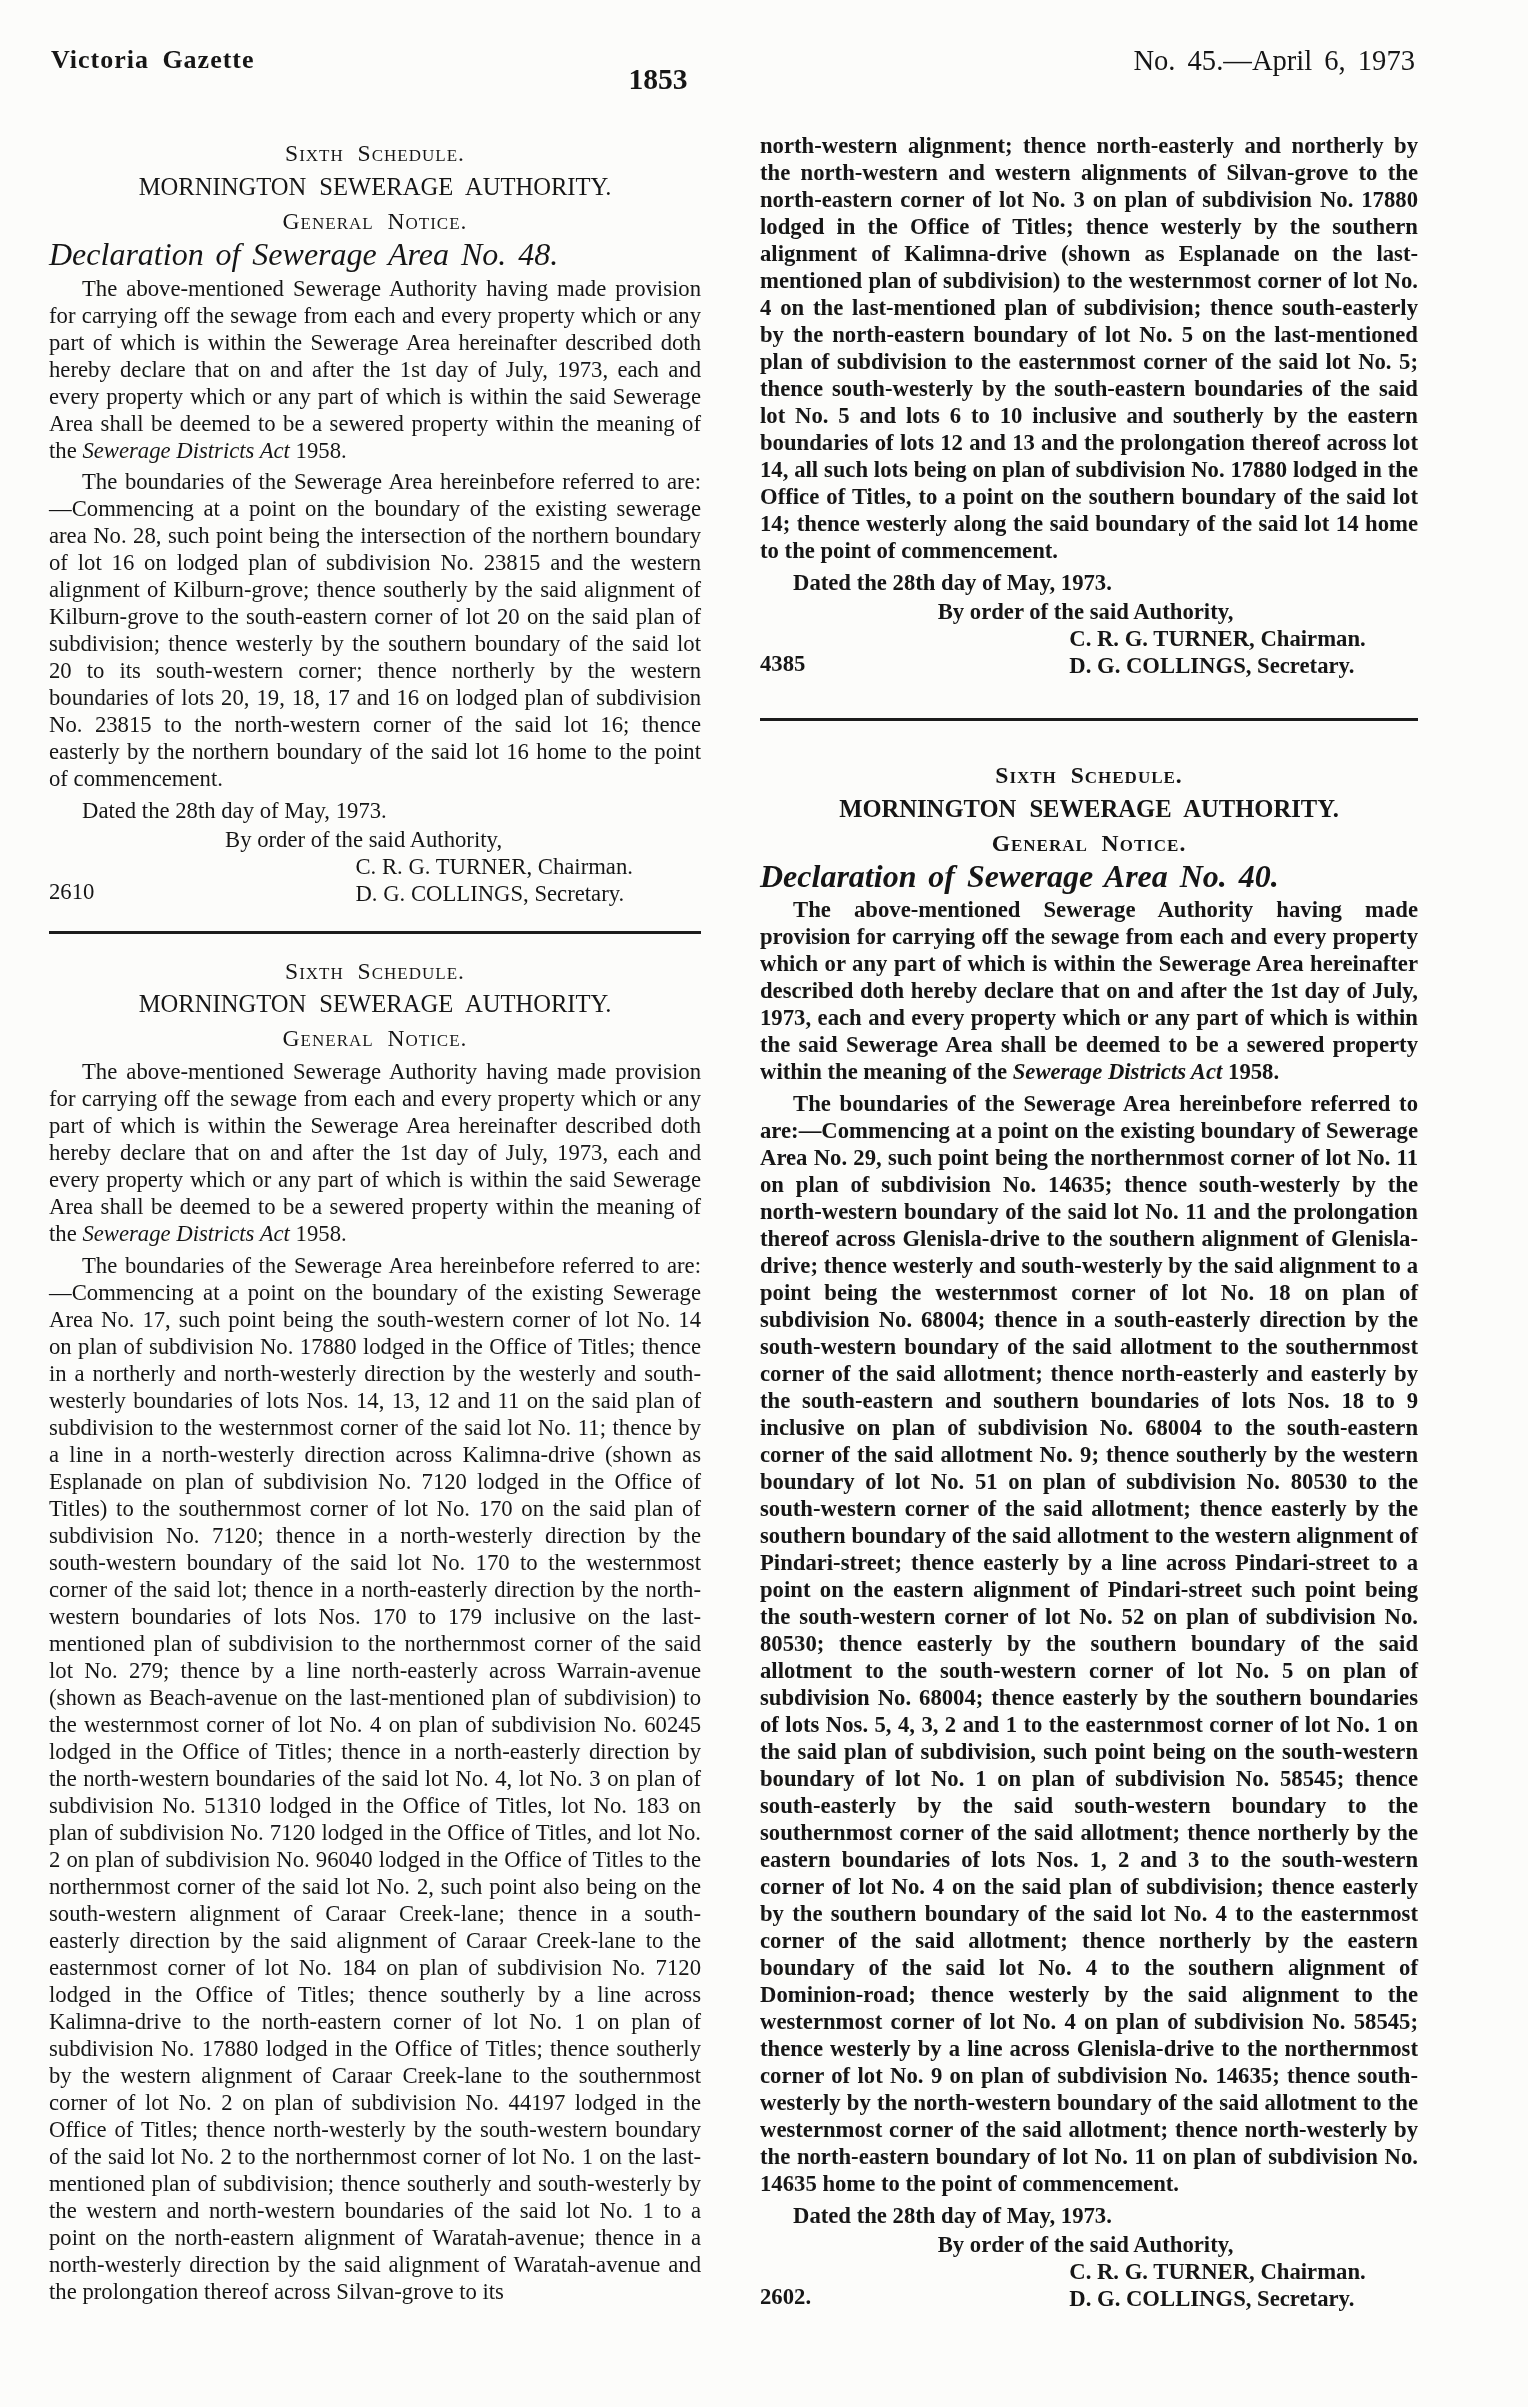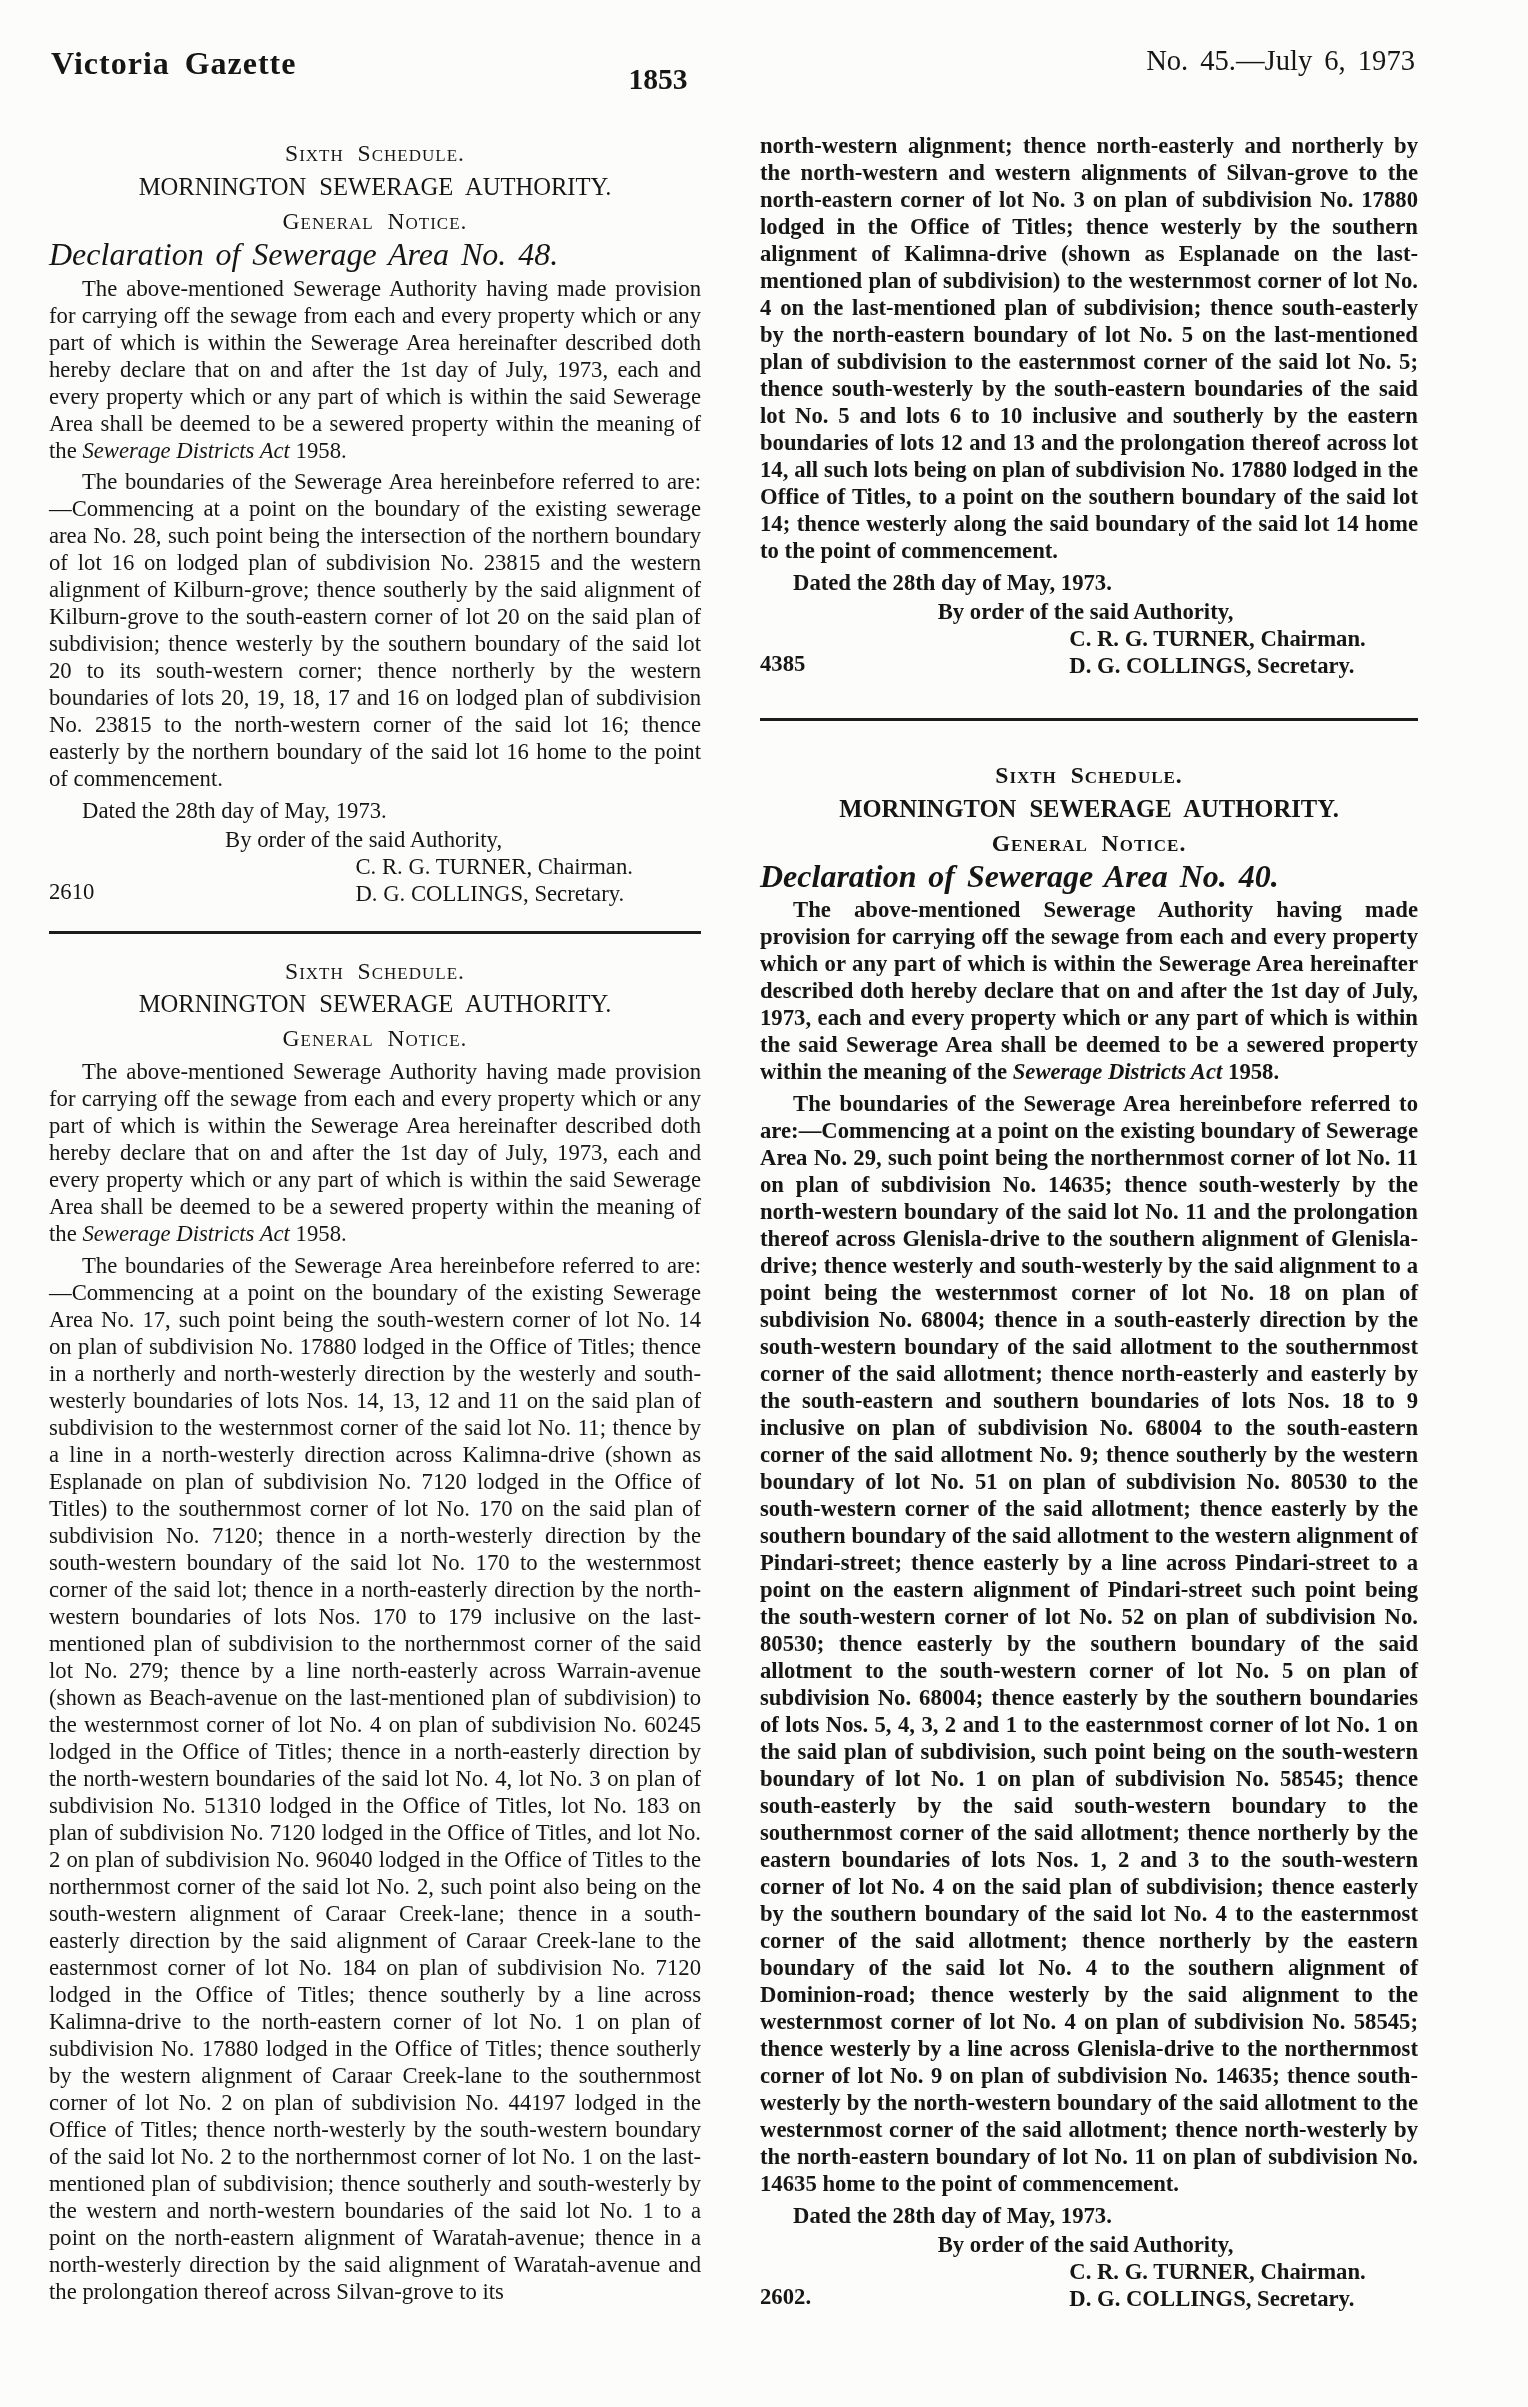--- a/index.html
+++ b/index.html
@@ -10,21 +10,21 @@
     height: 2408px;
     margin: 0 auto;
     background: #fcfcfa;
     color: #161616;
     font-family: "Liberation Serif", "DejaVu Serif", serif;
     overflow: hidden;
   }
   
   .hdr-left {
     position: absolute; left: 51px; top: 45px;
-    font-size: 32px; font-weight: bold; letter-spacing: 1px; word-spacing: 5.9px;
+    font-size: 26px; font-weight: bold; letter-spacing: 1px; word-spacing: 5.9px;
   }
   .hdr-center {
     position: absolute; left: 589px; top: 63px; width: 138px;
     text-align: center; font-size: 29.6px; font-weight: bold;
   }
   .hdr-right {
     position: absolute; right: 114px; top: 45px;
     font-size: 28.6px; word-spacing: 4.9px;
   }
   
@@ -71,21 +71,21 @@
     font-weight: bold; font-size: 23.6px; word-spacing: 3px;
   }
 </style>
 </head>
 <body>
 
 <div class="page">
 
   <div class="hdr-left">Victoria Gazette</div>
   <div class="hdr-center">1853</div>
-  <div class="hdr-right">No. 45.—July 6, 1973</div>
+  <div class="hdr-right">No. 45.—April 6, 1973</div>
 
   <div class="col col-left">
 
     <section>
       <div class="schedule-heading">Sixth Schedule.</div>
       <div class="authority-heading">MORNINGTON SEWERAGE AUTHORITY.</div>
       <div class="notice-type-heading">General Notice.</div>
       <div class="declaration-title">Declaration of Sewerage Area No. 48.</div>
       <p class="body"><span>The above-mentioned Sewerage Authority having made provision for carrying off the sewage from each and every property which or any part of which is within the Sewerage Area hereinafter described doth hereby declare that on and after the 1st day of July, 1973, each and every property which or any part of which is within the said Sewerage Area shall be deemed to be a sewered property within the meaning of the </span><span class="act-title">Sewerage Districts Act</span><span> 1958.</span></p>
       <p class="body">The boundaries of the Sewerage Area hereinbefore referred to are:—Commencing at a point on the boundary of the existing sewerage area No. 28, such point being the intersection of the northern boundary of lot 16 on lodged plan of subdivision No. 23815 and the western alignment of Kilburn-grove; thence southerly by the said alignment of Kilburn-grove to the south-eastern corner of lot 20 on the said plan of subdivision; thence westerly by the southern boundary of the said lot 20 to its south-western corner; thence northerly by the western boundaries of lots 20, 19, 18, 17 and 16 on lodged plan of subdivision No. 23815 to the north-western corner of the said lot 16; thence easterly by the northern boundary of the said lot 16 home to the point of commencement.</p>

